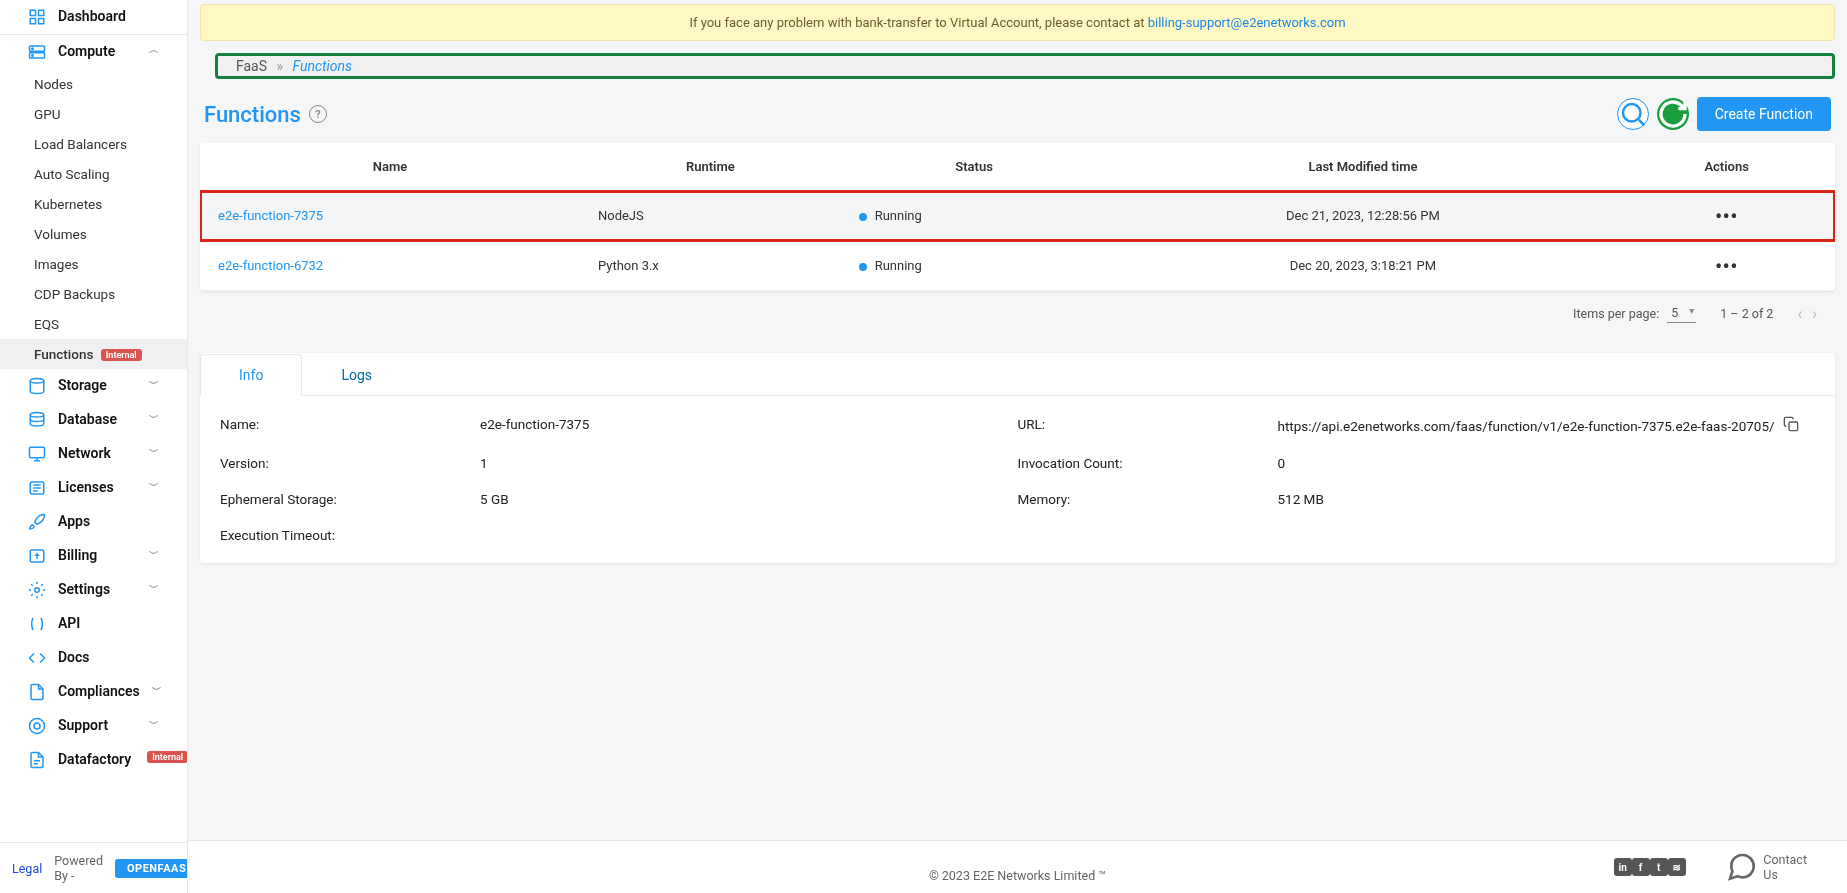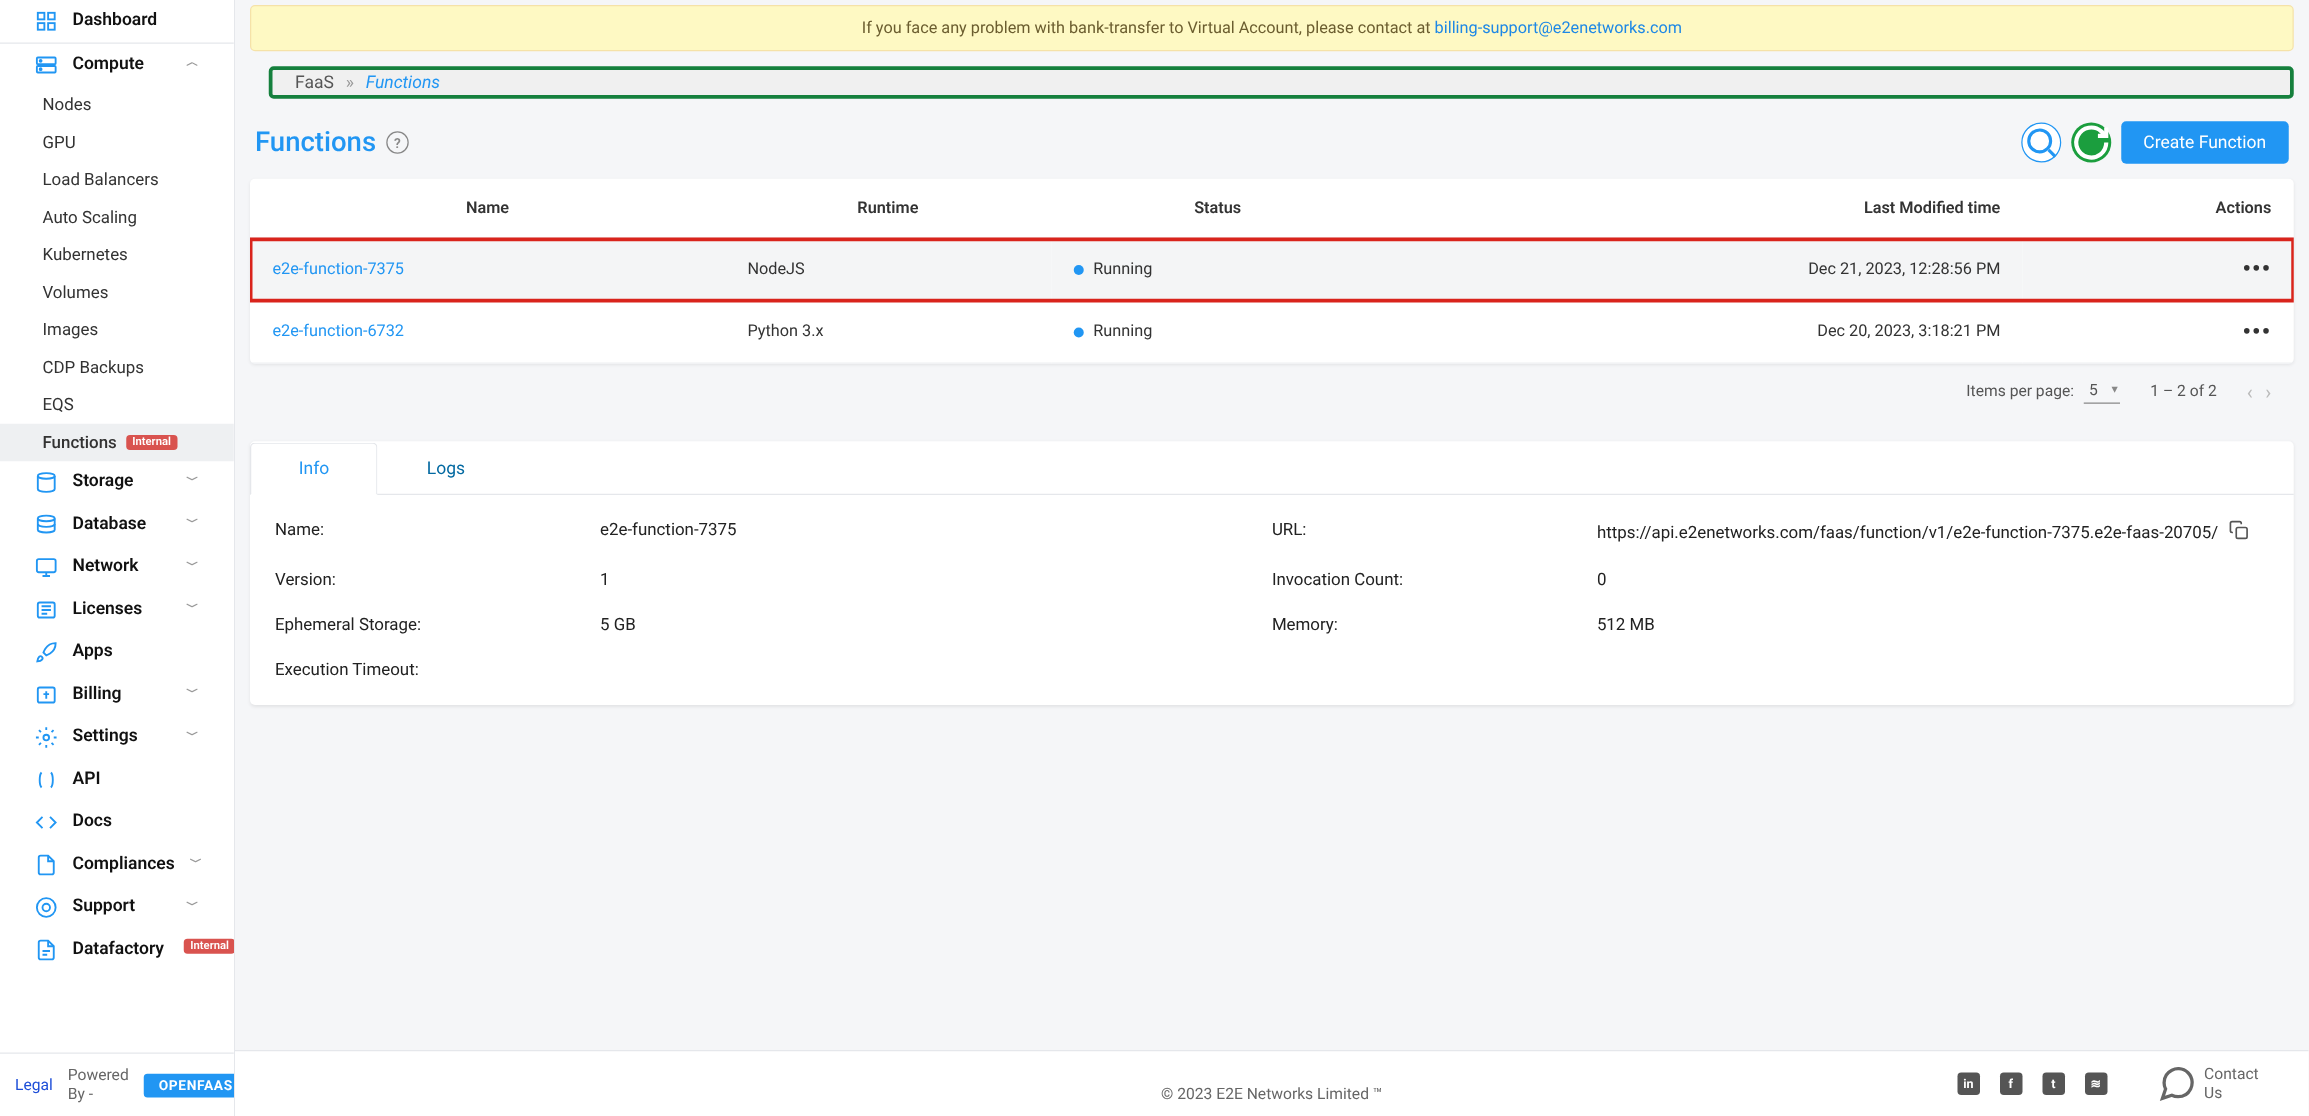--- a/index.html
+++ b/index.html
@@ -45,21 +45,21 @@
 .panel { background: #fff; border-radius: 4px; box-shadow: 0 1px 3px rgba(0,0,0,0.08); }
 .table-wrap { overflow-x: auto; }
 table { width: 100%; border-collapse: collapse; }
 th { text-align: center; padding: 16px 18px; font-size: 13px; font-weight: 600; color: #333; border-bottom: 1px solid #e5e7eb; }
 td { padding: 14px 18px; font-size: 13px; color: #333; border-bottom: 1px solid #eef0f2; }
 tr.highlight-row td { background: #f4f5f6; }
 tr.highlight-row { outline: 3px solid #d9241c; outline-offset: -2px; }
 .link { color: #2196f3; cursor: pointer; }
 .status-dot { display: inline-block; width: 8px; height: 8px; border-radius: 50%; background: #2196f3; margin-right: 8px; vertical-align: middle; }
 .dots { font-size: 18px; font-weight: 900; cursor: pointer; letter-spacing: 1px; }
-th.center, td.center { text-align: right; }
+th.center, td.center { text-align: center; }
 
 .pagination { display: flex; justify-content: flex-end; align-items: center; gap: 24px; padding: 12px 18px; font-size: 12.5px; color: #555; }
 .per-page { display: flex; align-items: center; gap: 8px; }
 .per-page .sel { border-bottom: 1px solid #888; padding: 2px 18px 2px 4px; position: relative; cursor: pointer; }
 .per-page .sel::after { content: "▾"; position: absolute; right: 2px; color: #888; font-size: 10px; }
 .pag-nav { display: flex; align-items: center; gap: 10px; color: #bbb; }
 .pag-nav .arrow { cursor: pointer; font-size: 16px; }
 
 
 .detail-panel { margin-top: 18px; }
@@ -68,21 +68,21 @@
 .tab.active { color: #2196f3; border-color: #e5e7eb; border-bottom: 1px solid #fff; background: #fff; border-radius: 4px 4px 0 0; }
 .detail-body { padding: 20px; display: grid; grid-template-columns: 260px 1fr 260px 1fr; row-gap: 20px; font-size: 13.5px; }
 .detail-body .lbl { color: #222; font-weight: 400; }
 .detail-body .val { color: #222; }
 .url-val { color: #2196f3; display: flex; align-items: center; gap: 8px; }
 .copy-icon { cursor: pointer; color: #555; }
 
 
 .app-footer { border-top: 1px solid #e5e7eb; padding: 10px 40px; display: flex; align-items: flex-end; justify-content: space-between; font-size: 12.5px; color: #666; background: #fff; }
 .app-footer .center-text { position: absolute; left: 50%; transform: translateX(-50%); }
-.social { display: flex; gap: 16px; color: #555; }
+.social { display: flex; gap: 0; color: #555; }
 .social span { width: 18px; height: 18px; background: #555; color: #fff; border-radius: 3px; display: flex; align-items: center; justify-content: center; font-size: 10px; font-weight: 700; cursor: pointer; }
 .contact { display: flex; align-items: center; gap: 6px; cursor: pointer; }
 
 svg { width: 100%; height: 100%; }
 </style>
 </head>
 <body>
 
 <div class="app">
 

